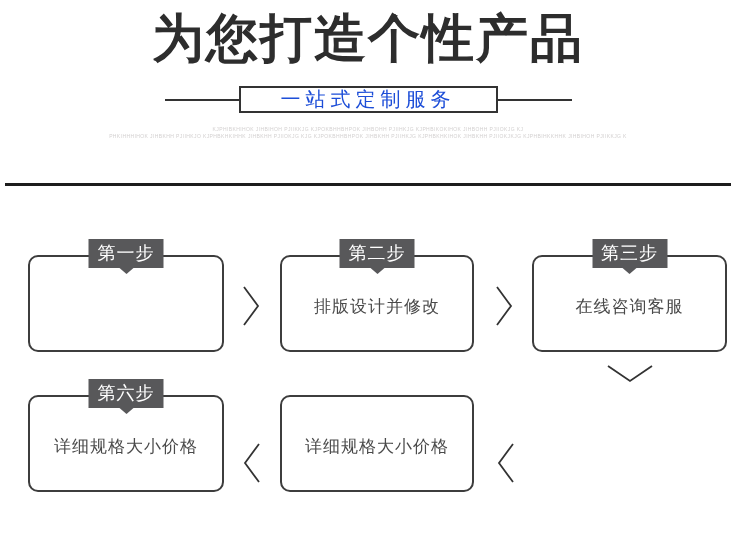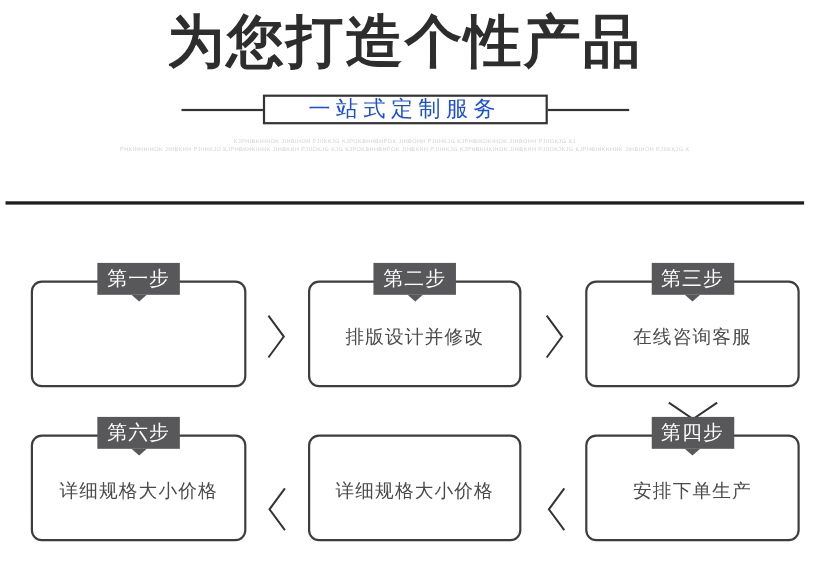--- a/index.html
+++ b/index.html
@@ -126,24 +126,20 @@
 
   <div class="step row-1 col-c">
     <div class="badge">第三步</div>
     <div class="step-text">在线咨询客服</div>
   </div>
 
   <svg class="arrow ad1" width="46" height="18" viewBox="0 0 46 18">
     <polyline points="1,1 23,16 45,1"></polyline>
   </svg>
 
-  <div class="step row-2 col-c">
-    <div class="badge">第四步</div>
-    <div class="step-text">安排下单生产</div>
-  </div>
 
   <svg class="arrow al1" width="17" height="40" viewBox="0 0 17 40">
     <polyline points="16,1 2,20 16,39"></polyline>
   </svg>
 
   <div class="step row-2 col-b">
     <div class="step-text">详细规格大小价格</div>
   </div>
 
   <svg class="arrow al2" width="17" height="40" viewBox="0 0 17 40">

